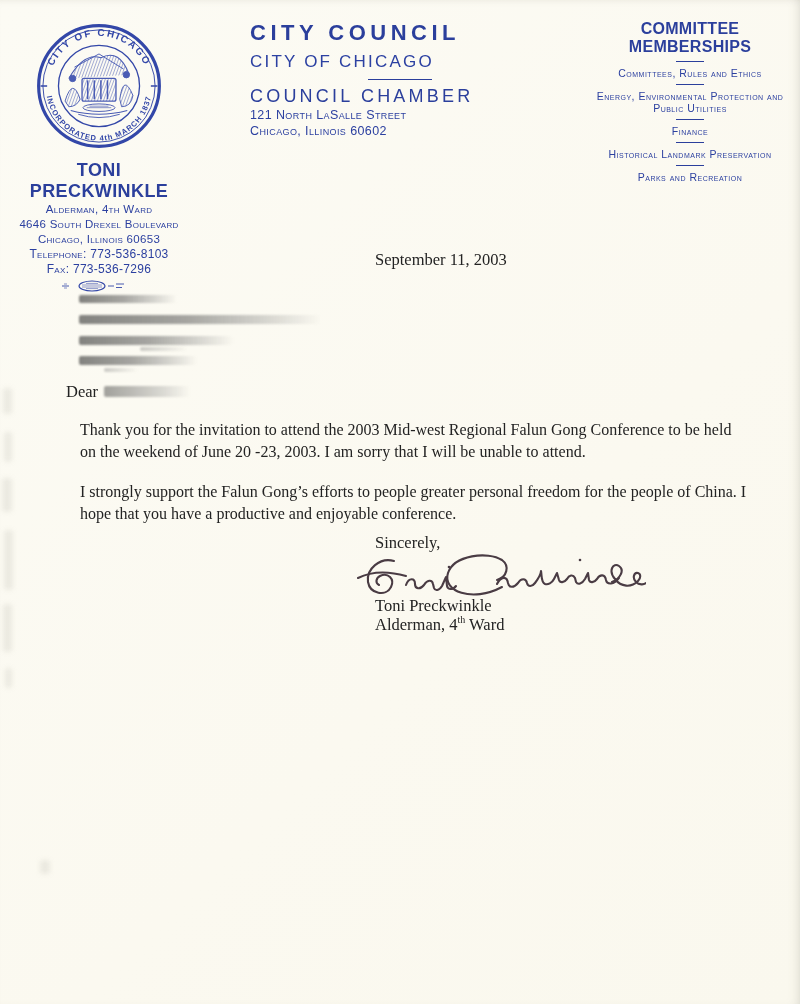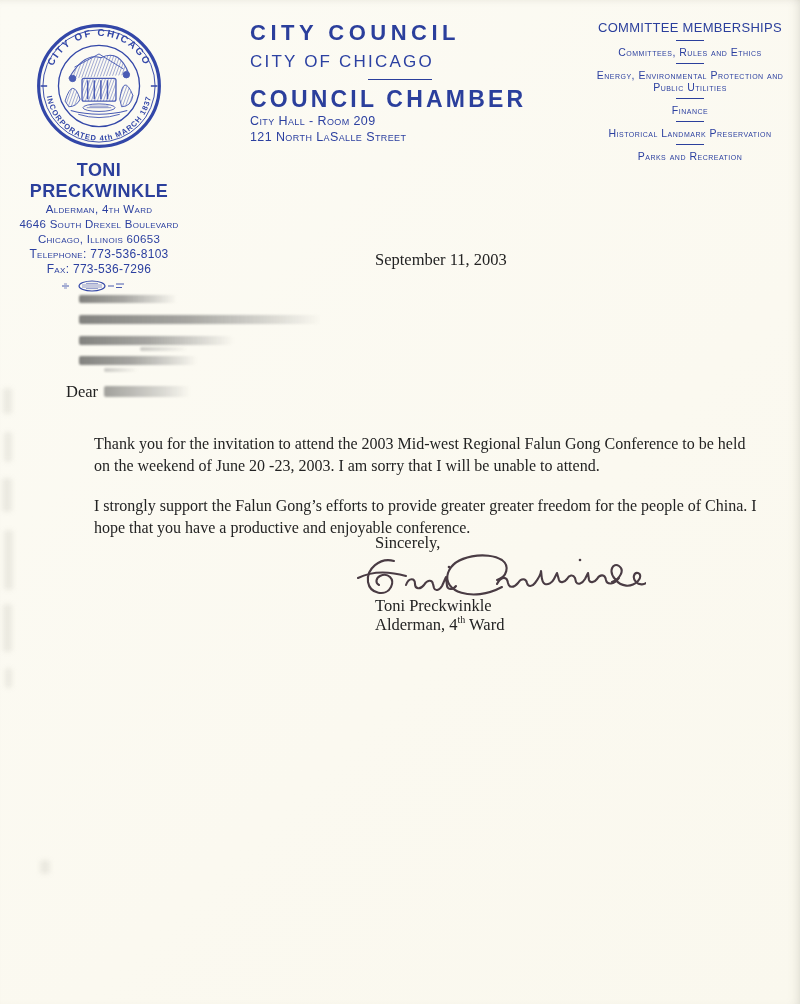--- a/index.html
+++ b/index.html
@@ -18,33 +18,33 @@
   .seal{display:block;margin:0 auto 8px auto;}
   .sender-name{font-size:18px;font-weight:bold;letter-spacing:.4px;color:#2b3f9c;}
   .sender-line{font-size:11.5px;font-variant:small-caps;letter-spacing:.3px;line-height:15px;color:#2c40a0;}
   .sender-line.num{font-size:12px;}
   .union-bug{display:block;margin:3px auto 0 auto;}
   
   .lh-center{position:absolute;left:250px;top:20px;width:300px;}
   .cc-title{font-size:22px;font-weight:bold;letter-spacing:4.5px;color:#2b3f9c;}
   .cc-sub{font-size:17px;letter-spacing:2.2px;margin-top:6px;color:#2c41a2;}
   .cc-rule{width:64px;border-bottom:1.5px solid #2b3f9c;margin:7px auto 6px auto;}
-  .cc-chamber{font-size:23px;font-weight:bold;letter-spacing:3.2px;color:#2b3f9c;}
+  .cc-chamber{font-size:18px;font-weight:normal;letter-spacing:3.2px;color:#2b3f9c;}
   .cc-line{font-size:12.5px;font-variant:small-caps;letter-spacing:.4px;line-height:14.5px;margin-top:1px;color:#2c40a0;}
   .cc-line:first-of-type{margin-top:6px;}
   
   .lh-right{position:absolute;left:588px;top:20px;width:204px;text-align:center;}
-  .cm-title{font-size:13px;font-weight:normal;letter-spacing:.3px;color:#2b3f9c;}
+  .cm-title{font-size:16px;font-weight:bold;letter-spacing:.3px;color:#2b3f9c;}
   .cm-sep{width:28px;border-bottom:1.2px solid #2b3f9c;margin:5px auto 5px auto;}
   .cm-item{font-size:10.5px;font-variant:small-caps;letter-spacing:.5px;line-height:12px;color:#2c40a0;}
   
   .serif{font-family:"Liberation Serif", serif;color:#232323;}
   .date-line{position:absolute;left:375px;top:250px;font-size:16.5px;}
   .salutation{position:absolute;left:66px;top:382px;font-size:16.5px;}
-  .para{position:absolute;left:80px;width:670px;font-size:16px;line-height:21.5px;margin:14px;}
+  .para{position:absolute;left:80px;width:670px;font-size:16px;line-height:21.5px;margin:0;}
   .p1{top:419px;}
   .p2{top:481px;}
   .closing{position:absolute;left:375px;top:533px;font-size:16.5px;}
   .signer-name{position:absolute;left:375px;top:596px;font-size:16.5px;}
   .signer-title{position:absolute;left:375px;top:614px;font-size:16.5px;}
   .signer-title sup{font-size:10px;}
   .signature-svg{position:absolute;left:356px;top:547px;}
   
   .redact{position:absolute;border-radius:2px;filter:blur(1.1px);}
   .redact.main{background:linear-gradient(90deg,rgba(90,90,88,.75) 0%,rgba(120,120,118,.65) 45%,rgba(150,150,148,.40) 75%,rgba(170,170,168,0) 100%);}
@@ -114,22 +114,22 @@
         <path d="M56,4 h8 M56,7.5 h6" stroke-width="0.9"></path>
       </g>
     </svg>
   </div>
 
   <div class="lh-center">
     <div class="cc-title">CITY COUNCIL</div>
     <div class="cc-sub">CITY OF CHICAGO</div>
     <div class="cc-rule"></div>
     <div class="cc-chamber">COUNCIL CHAMBER</div>
-    <div class="cc-line">City Hall - Room 209</div>
     <div class="cc-line">121 North LaSalle Street</div>
+    <div class="cc-line">Chicago, Illinois 60602</div>
   </div>
 
   <div class="lh-right">
     <div class="cm-title">COMMITTEE MEMBERSHIPS</div>
     <div class="cm-sep"></div>
     <div class="cm-item">Committees, Rules and Ethics</div>
     <div class="cm-sep"></div>
     <div class="cm-item">Energy, Environmental Protection and Public Utilities</div>
     <div class="cm-sep"></div>
     <div class="cm-item">Finance</div>
@@ -144,21 +144,21 @@
   <div class="redact main" style="left:79px;top:295px;width:98px;height:8px;"></div>
   <div class="redact main" style="left:79px;top:315px;width:242px;height:9px;"></div>
   <div class="redact main" style="left:79px;top:336px;width:155px;height:9px;"></div>
   <div class="redact faint" style="left:140px;top:347px;width:48px;height:4px;"></div>
   <div class="redact main" style="left:79px;top:356px;width:118px;height:9px;"></div>
   <div class="redact faint" style="left:104px;top:368px;width:34px;height:4px;"></div>
 
   <div class="salutation serif"><span>Dear</span><span class="redact-inline"></span></div>
 
   <p class="para p1 serif">Thank you for the invitation to attend the 2003 Mid-west Regional Falun Gong Conference to be held on the weekend of June 20 -23, 2003.  I am sorry that I will be unable to attend.</p>
-  <p class="para p2 serif">I strongly support the Falun Gong’s efforts to provide greater greater freedom for the people of China.  I hope that you have a productive and enjoyable conference.</p>
+  <p class="para p2 serif">I strongly support the Falun Gong’s efforts to people greater personal freedom for the people of China.  I hope that you have a productive and enjoyable conference.</p>
 
   <div class="closing serif">Sincerely,</div>
 
   <svg class="signature-svg" width="290" height="58" viewBox="0 0 290 58">
     <g fill="none" stroke="#4a3c44" stroke-width="2.1" stroke-linecap="round" stroke-linejoin="round">
       <path d="M38,14 C24,10 10,22 12,35 C14,47 30,50 35,40 C39,32 32,25 24,29 C20,31 19,36 23,38"></path>
       <path d="M2,31 C18,23 36,25 50,29"></path>
       <path d="M50,38 c3,-8 9,-7 9,-1 c0,5 5,6 9,1 c3,-5 8,-6 9,-1 l1,4 c1,3 5,3 8,-2 l4,-9 l1,9 c1,4 6,4 9,0"></path>
       <circle cx="93" cy="20" r="1.3" fill="#4a3c44" stroke="none"></circle>
       <path d="M146,40 C116,56 86,44 92,26 C98,8 132,4 146,13 C154,19 151,30 141,33"></path>

